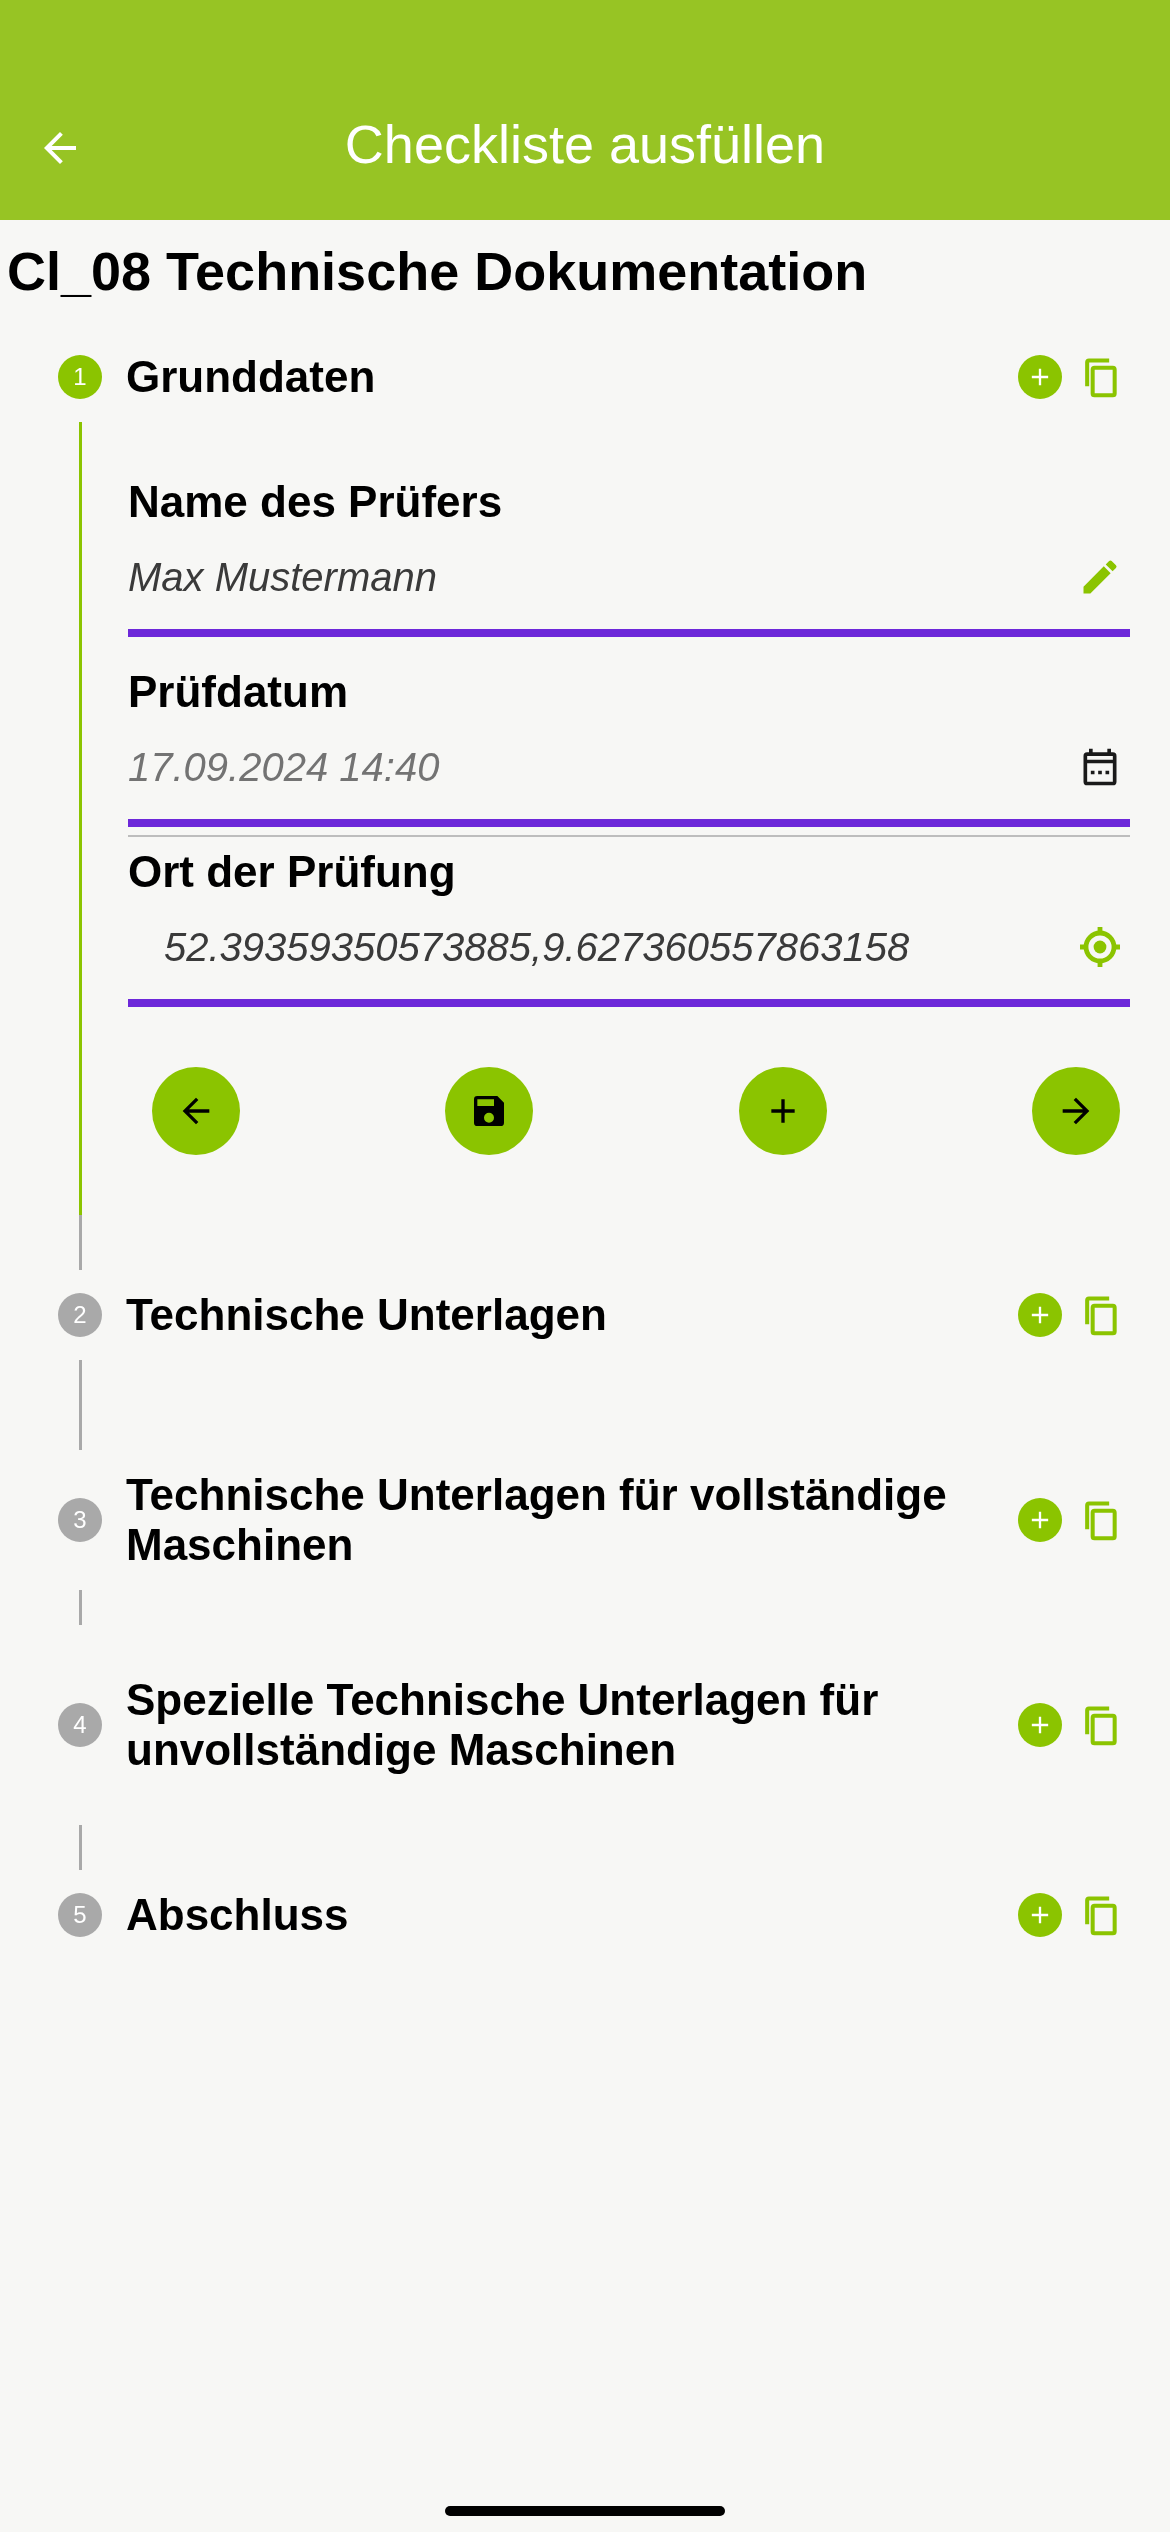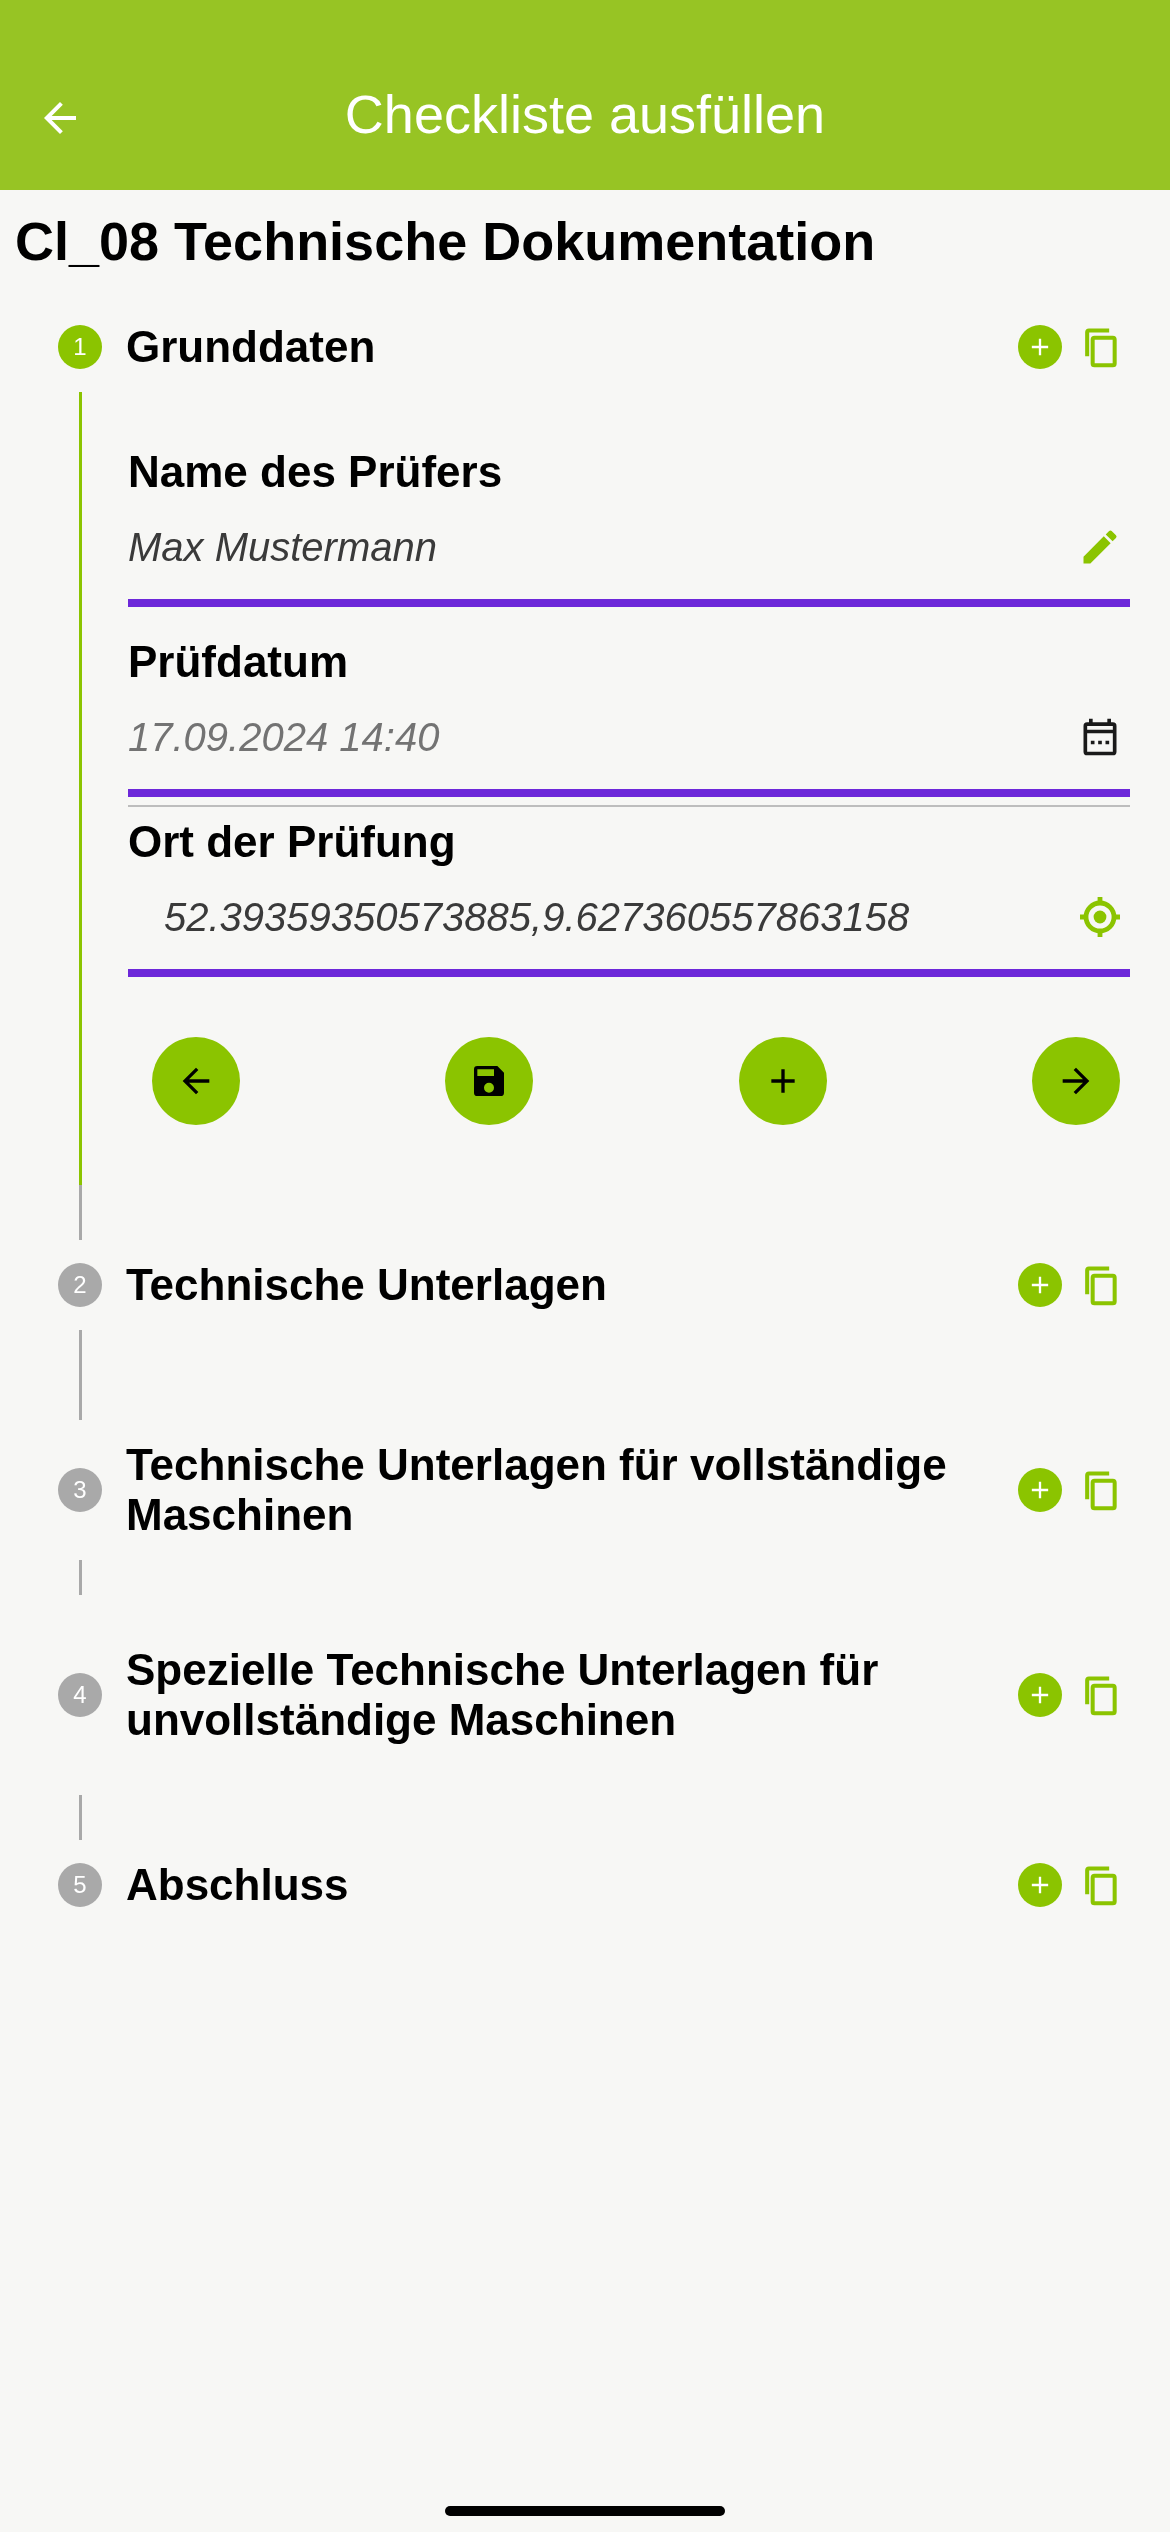--- a/index.html
+++ b/index.html
@@ -5,21 +5,21 @@
   * { box-sizing: border-box; margin: 0; padding: 0; }
   html, body {
     width: 1170px;
     height: 2532px;
     font-family: -apple-system, "Helvetica Neue", Arial, sans-serif;
     background: #f7f7f5;
     overflow: hidden;
   }
   .header {
     background: #97c424;
-    height: 190px;
+    height: 220px;
     display: flex;
     align-items: flex-end;
     padding-bottom: 45px;
     position: relative;
   }
   .back-arrow {
     position: absolute;
     left: 30px;
     bottom: 42px;
     width: 60px;
@@ -33,21 +33,21 @@
     width: 100%;
     text-align: center;
     color: #fff;
     font-size: 54px;
     font-weight: 500;
   }
   .page-title {
     font-size: 54px;
     font-weight: 700;
     color: #000;
-    padding: 20px 15px 30px 15px;
+    padding: 20px 15px 30px 7px;
   }
   .steps {
     padding-left: 58px;
     padding-right: 40px;
   }
   .step-row {
     display: flex;
     align-items: center;
     gap: 0;
     min-height: 90px;

